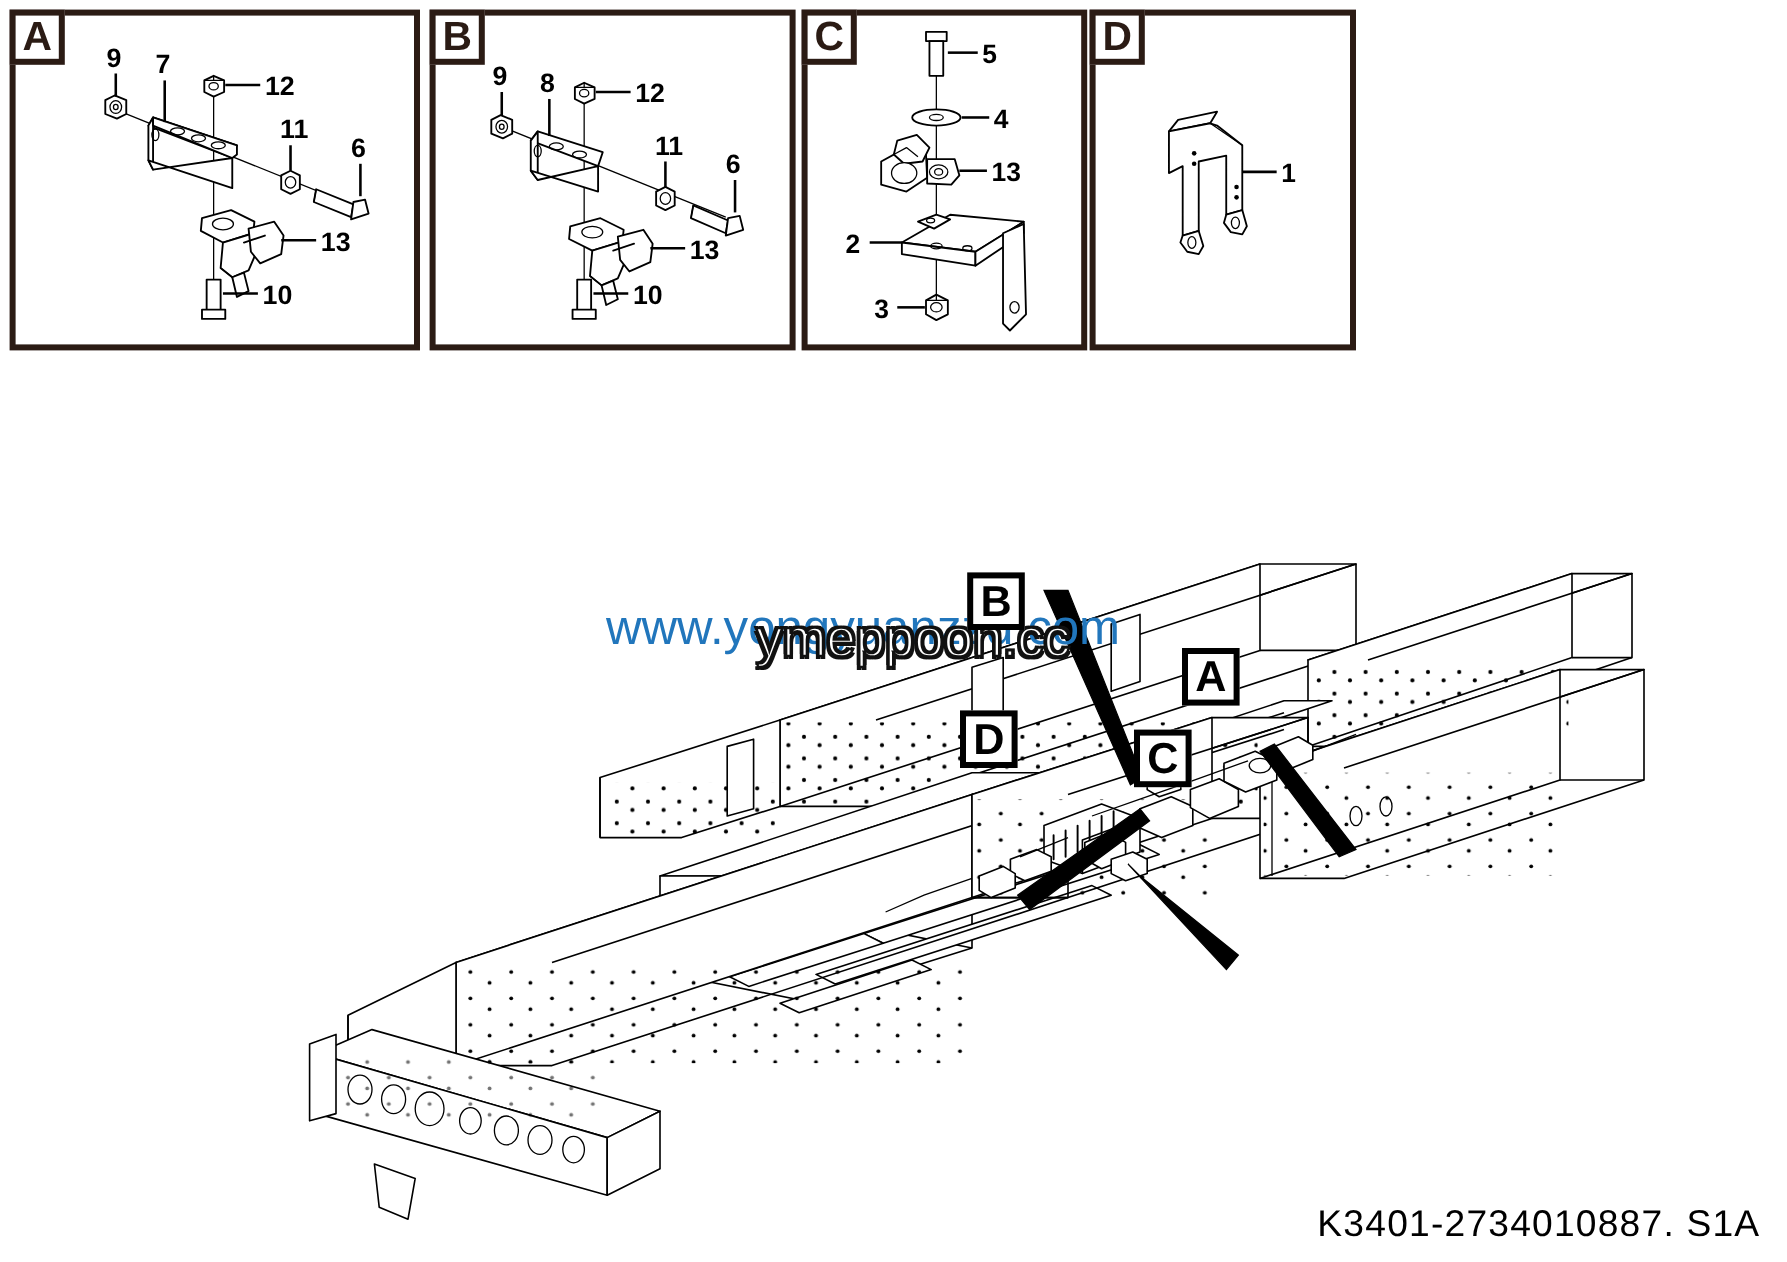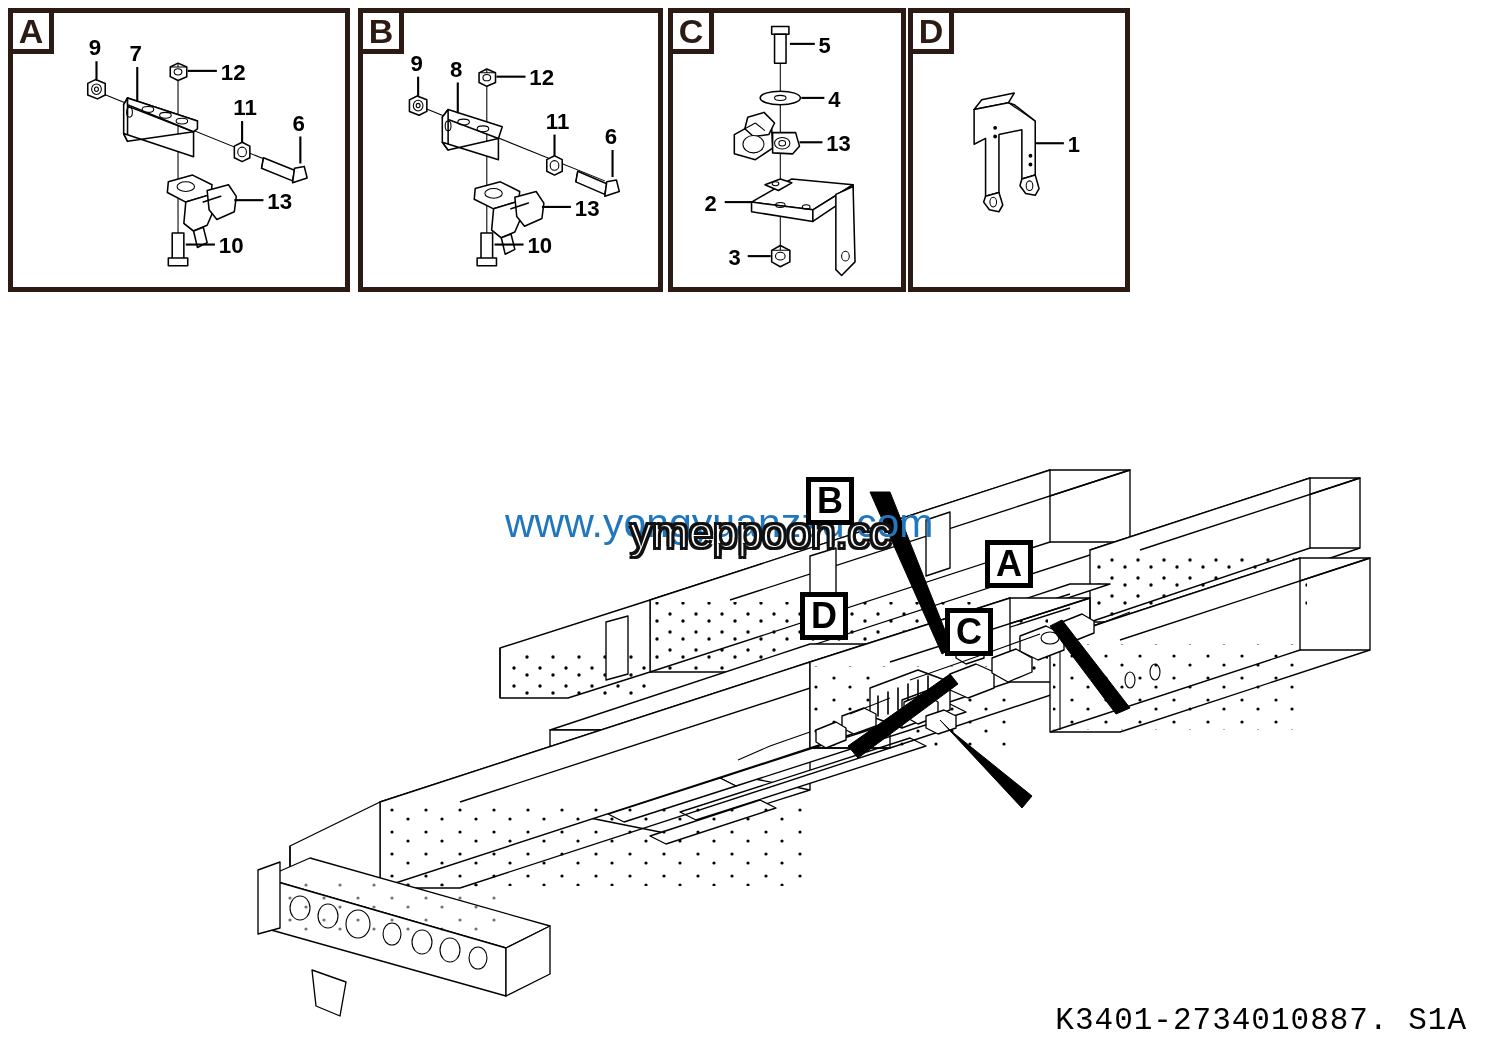--- a/index.html
+++ b/index.html
@@ -33,21 +33,21 @@
   .wm-outline{position:absolute;left:630px;top:508px;font-size:44px;
               color:#ffffff;white-space:nowrap;z-index:5;font-weight:normal;
               -webkit-text-stroke:2px #111;
               text-shadow:
                  -2px -2px 0 #111, 2px -2px 0 #111,
                  -2px  2px 0 #111, 2px  2px 0 #111;
               font-family:"Liberation Sans", sans-serif;}
 
   
   .partno{position:absolute;right:22px;bottom:14px;font-size:31px;color:#000;
-          letter-spacing:1px;font-family:Liberation Mono, monospace;
+          letter-spacing:1px;font-family:Liberation Sans, sans-serif;
           white-space:nowrap;}
 
   
   .ln{fill:none;stroke:#000;stroke-width:1.6;stroke-linejoin:round;stroke-linecap:round;}
   .ln-t{fill:none;stroke:#000;stroke-width:1.1;}
   .fillw{fill:#fff;stroke:#000;stroke-width:1.6;stroke-linejoin:round;}
   .fillw-t{fill:#fff;stroke:#000;stroke-width:1.1;stroke-linejoin:round;}
   .lead{fill:none;stroke:#000;stroke-width:2.2;}
   .num{font-family:"Liberation Sans", sans-serif;font-weight:bold;font-size:23px;fill:#000;}
   .dot{fill:#000;}

